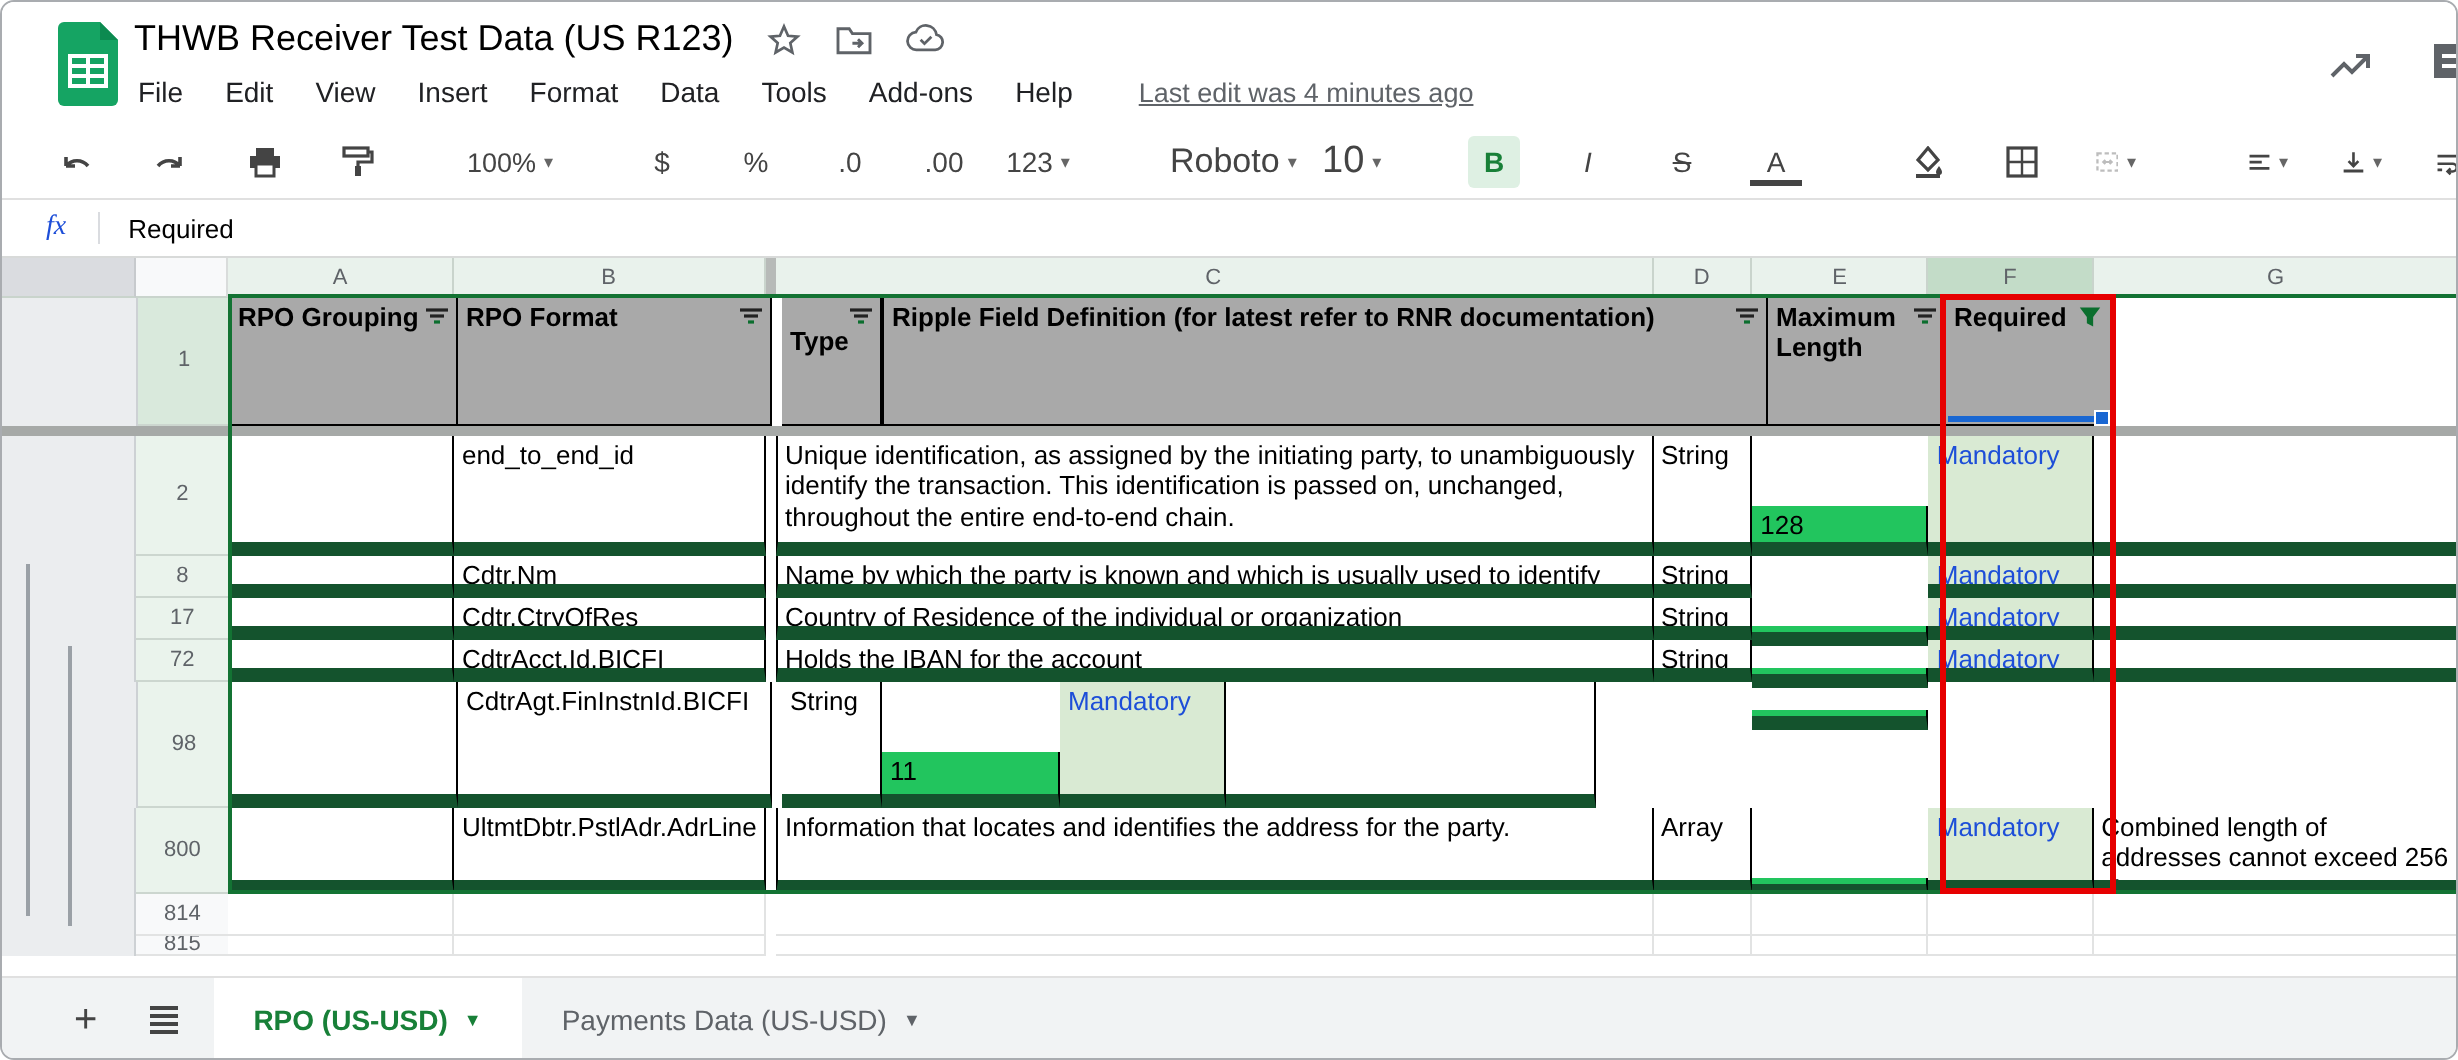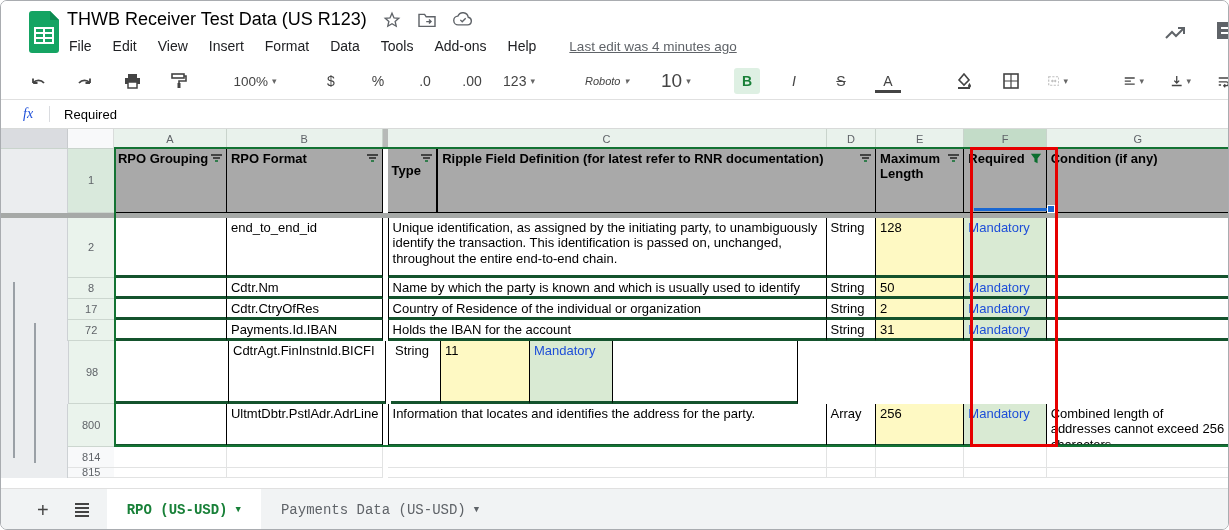--- a/index.html
+++ b/index.html
@@ -26,21 +26,21 @@
         border-radius:3px; color:#444; font-size:14px; margin:0 2px; white-space:nowrap; }
   .tb svg { display:block; }
   .tbsep { width:1px; height:20px; background:#dadce0; margin:0 6px; }
   .dd::after { content:"▾"; font-size:9px; color:#666; margin-left:4px; }
   .tb.active { background:#def0e3; color:#188038; }
   .tb.bold { font-weight:bold; }
   .tb.italic { font-style:italic; }
   .tb.strike { text-decoration:line-through; }
   .tb.underA { border-bottom:3px solid #444; border-radius:0; height:20px; margin-top:3px; }
   .tb.dim svg { opacity:.35; }
-  .fontname { width:96px; justify-content:space-between; font-size:11px;font-style:italic; }
+  .fontname { width:96px; justify-content:space-between; font-size:17px; }
   .fontsize { width:44px; justify-content:space-between; font-size:19px; }
   .zoomsel { font-size:13.5px; }
 
   
   .fbar { position:absolute; top:99px; left:0; width:1229px; height:29px; background:#fff;
           border-bottom:1px solid #d8dad9; display:flex; align-items:center; }
   .fx { font-style:italic; color:#1d4ed8; font-size:14px; font-family:"Liberation Serif", serif; margin-left:22px; }
   .fsep { width:1px; height:16px; background:#dadce0; margin:0 14px 0 16px; }
   .fval { font-size:13px; color:#000; }
 
@@ -58,26 +58,26 @@
   .grow { display:flex; align-items:stretch; }
   .h64{height:64px}.h60{height:60px}.h21{height:21px}.h63{height:63px}.h43{height:43px}.h10{height:10px}
   .cell { overflow:hidden; font-size:13px; line-height:1.18; }
   .gut { width:68px; background:#ebedef; border-right:1px solid #cdd1d4; }
   .num { width:46px; display:flex; align-items:center; justify-content:center; font-size:11px; color:#5f6368;
          background:#eaf3ec; border-bottom:1px solid #ccd6cf; }
   .num-head { background:#d9e9dc; }
   .num-empty { background:#f8f9fa; border-bottom:1px solid #e2e3e3; }
   .ca{width:114px}.cb{width:157px}.cdiv{width:5px;background:#fff}.cc{width:443px}
   .cd{width:50px}.ce{width:89px}.cf{width:83px}.cg{width:185px}
-  .dcell { background:#fff; border-right:1px solid #000; border-bottom:3px solid #14532d; padding:2px 3px 1px 4px; color:#000; }
+  .dcell { background:#fff; border-right:1px solid #000; border-bottom:7px solid #14532d; padding:2px 3px 1px 4px; color:#000; }
   .cc.dcell { border-left:1px solid #000; }
   .hcell { background:#a9a9a9; border-right:1px solid #000; border-bottom:1px solid #000;
            font-weight:bold; color:#000; padding:2px 3px 1px 4px; }
   .cc.hcell { border-left:1px solid #000; }
-  .yellow { background:#fef9c3; }
+  .yellow { background:#22c55e;margin-top:35px; }
   .greencell { background:#d9ead3; color:#1d4ed8; }
   .ecell { background:#fff; border-right:1px solid #e2e3e3; border-bottom:1px solid #e2e3e3; }
   .freeze-row { height:5px; background:#a6a9a7; }
   .flt { float:right; margin:2px 1px 0 2px; }
   .flt svg { display:block; }
 
   
   .ov { position:absolute; }
   .green-top { left:114px; top:146px; width:1115px; height:2px; background:#137333; }
   .green-left { left:113px; top:146px; width:2px; height:300px; background:#137333; }
@@ -87,21 +87,21 @@
   .blue-handle { left:1046px; top:204px; width:8px; height:8px; background:#1967d2; border:1.5px solid #fff; }
   .grp1 { left:12px; top:281px; width:2px; height:176px; background:#9aa0a6; }
   .grp2 { left:33px; top:322px; width:2px; height:140px; background:#9aa0a6; }
 
   
   .hscroll-strip { position:absolute; top:477px; left:0; width:1229px; height:10px; background:#fff; }
   .tabbar { position:absolute; top:487px; left:0; width:1229px; height:43px; background:#f1f3f4;
             border-top:1px solid #e0e0e0; display:flex; align-items:stretch; }
   .tab-tools { display:flex; align-items:center; gap:26px; padding:0 18px 0 36px; color:#444; }
   .plus-ic { font-size:20px; color:#444; }
-  .sheet-tab { display:flex; align-items:center; gap:8px; padding:0 20px; font-size:14px;font-family:Liberation Mono, monospace; }
+  .sheet-tab { display:flex; align-items:center; gap:8px; padding:0 20px; font-size:14px; }
   .sheet-tab.active { background:#fff; color:#188038; font-weight:bold; }
   .sheet-tab.inactive { color:#5f6368; }
   .tab-dd { font-size:9px; }
   .bars { display:flex; flex-direction:column; gap:2px; }
   .bars i { display:block; width:14px; height:2px; background:#444; }
 </style>
 </head>
 <body>
 
 <div class="screen">
@@ -344,21 +344,20 @@
               <line x1="0" y1="2" x2="11" y2="2" stroke="#222" stroke-width="1.6"></line>
               <line x1="2" y1="5" x2="9" y2="5" stroke="#222" stroke-width="1.6"></line>
               <line x1="4" y1="8" x2="7" y2="8" stroke="#0b6e2e" stroke-width="1.6"></line>
             </svg>
           </span><span>Maximum Length</span></div>
       <div class="cell cf hcell"><span class="flt">
             <svg width="12" height="11" viewBox="0 0 15 14">
               <path d="M1 1h13L9.5 7v6l-4-2V7z" fill="#0b6e2e"></path>
             </svg>
           </span><span>Required</span></div>
-      <div class="cell cg hcell"><span>Condition (if any)</span></div>
     </div>
 
     <div class="freeze-row"></div>
 
     <div class="grow h60">
       <div class="cell gut"></div>
       <div class="cell num">2</div>
       <div class="cell ca dcell"></div>
       <div class="cell cb dcell">end_to_end_id</div>
       <div class="cell cdiv"></div>
@@ -392,21 +391,21 @@
       <div class="cell cd dcell">String</div>
       <div class="cell ce dcell yellow">2</div>
       <div class="cell cf dcell greencell">Mandatory</div>
       <div class="cell cg dcell"></div>
     </div>
 
     <div class="grow h21">
       <div class="cell gut"></div>
       <div class="cell num">72</div>
       <div class="cell ca dcell"></div>
-      <div class="cell cb dcell">Payments.Id.IBAN</div>
+      <div class="cell cb dcell">CdtrAcct.Id.BICFI</div>
       <div class="cell cdiv"></div>
       <div class="cell cc dcell">Holds the IBAN for the account</div>
       <div class="cell cd dcell">String</div>
       <div class="cell ce dcell yellow">31</div>
       <div class="cell cf dcell greencell">Mandatory</div>
       <div class="cell cg dcell"></div>
     </div>
 
     <div class="grow h63">
       <div class="cell gut"></div>

